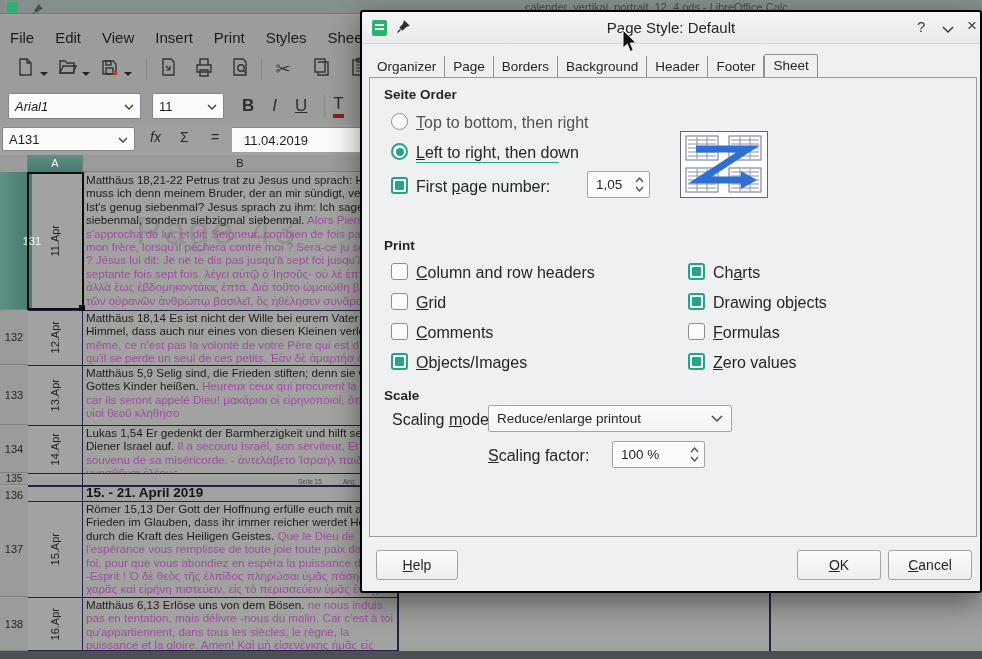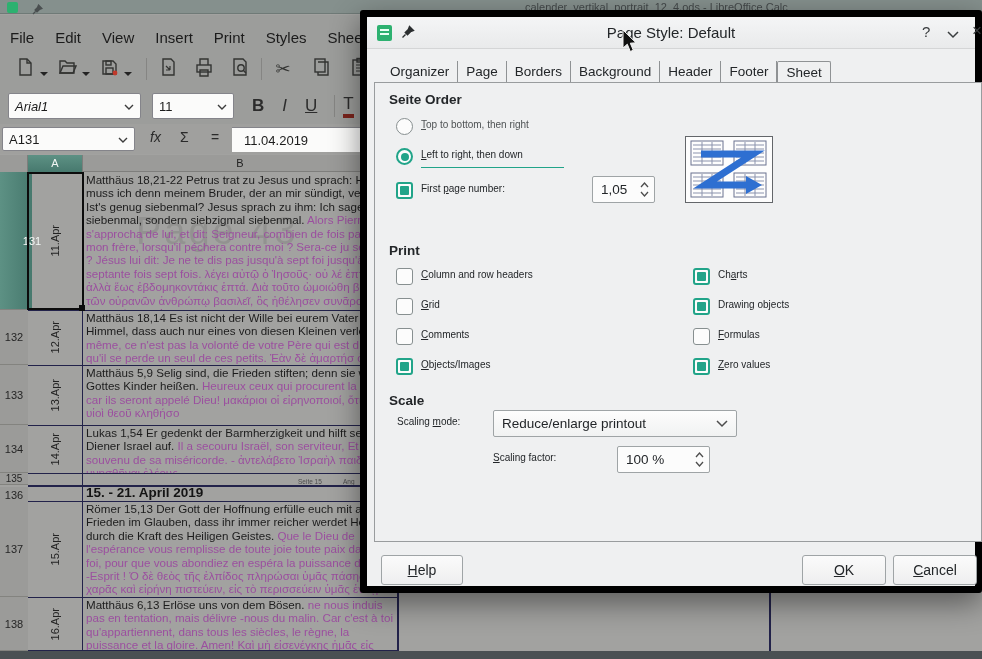--- a/index.html
+++ b/index.html
@@ -47,34 +47,34 @@
   .rowline { position:absolute; left:28px; width:370px; height:0; border-top:1px solid #22224a; }
   .watermark { position:absolute; left:136px; top:55px; font-size:38px; letter-spacing:3px; color:#8f8f8d; opacity:.8; }
   .selbox { position:absolute; left:27px; top:17px; width:57px; height:138px; border:2px solid #0c0c0c; }
   .selhandle { position:absolute; left:79px; top:150px; width:6px; height:6px; background:#0c0c0c; }
   .pageline-v { position:absolute; width:2px; background:#22224a; }
   .heading136 { font-weight:bold; font-size:13.5px; color:#141414; }
   .tinynote { position:absolute; font-size:6.5px; color:#4c4c4c; }
   .bottom-strip { position:absolute; left:0; top:651px; width:982px; height:8px; background:#4a5053; }
 
   
-  .dialog { position:absolute; left:360px; top:10px; width:622px; height:583px; background:#eff0f1; border:7px solid #000000; border-radius:3px; box-shadow:0 10px 30px rgba(0,0,0,.45); z-index:10; color:#232629; font-size:13.5px; }
+  .dialog { position:absolute; left:360px; top:10px; width:622px; height:583px; background:#eff0f1; border:2px solid #000000; border-radius:3px; box-shadow:0 10px 30px rgba(0,0,0,.45); z-index:10; color:#232629; font-size:13.5px; }
   .dlg-titlebar { position:absolute; left:0; top:0; width:100%; height:32px; background:linear-gradient(#f4f5f6,#e9eaeb); border-bottom:1px solid #d4d5d6; border-radius:3px 3px 0 0; }
   .dlg-title { position:absolute; left:0; top:7px; width:100%; text-align:center; font-size:15px; color:#232629; }
   .dlg-doc-icon { position:absolute; left:10px; top:8px; width:15px; height:16px; background:#2db170; border-radius:2px; }
   .dlg-doc-icon::after { content:""; position:absolute; left:3px; top:4px; width:9px; height:2px; background:#eafff3; box-shadow:0 4px 0 #eafff3; }
   .dlg-tb-btn { position:absolute; top:6px; font-size:15px; color:#3a3d3f; }
 
-  .tabbar { position:absolute; left:15px; top:44px; height:22px; display:flex; }
+  .tabbar { position:absolute; left:7px; top:44px; height:22px; display:flex; align-items:flex-end; }
   .tab { padding:3px 8px 4px 8px; font-size:13.5px; color:#232629; border-right:1px solid #8f9294; line-height:15px; }
   .tab.active { border:1px solid #8f9294; border-bottom:none; background:#eff0f1; padding-bottom:6px; margin-bottom:-1px; border-radius:2px 2px 0 0; }
   .panel { position:absolute; left:7px; top:65px; width:608px; height:460px; border:1px solid #999c9e; background:#eff0f1; }
 
   .grp { position:absolute; font-weight:bold; font-size:13.5px; }
-  .lbl { position:absolute; font-size:10px; white-space:nowrap; }
+  .lbl { position:absolute; font-size:16px; white-space:nowrap; }
   .rb { position:absolute; width:17px; height:17px; border:1px solid #878f90; border-radius:50%; background:#fcfcfc; }
   .rb.checked { border:2px solid #21a489; }
   .rb.checked::after { content:""; position:absolute; inset:2.5px; border-radius:50%; background:#21a489; }
   .cb { position:absolute; width:17px; height:17px; border:1px solid #878f90; border-radius:3px; background:#fcfcfc; }
   .cb.checked { border:2px solid #21a489; }
   .cb.checked::after { content:""; position:absolute; inset:2px; background:#21a489; border-radius:1px; }
   .focus-underline { position:absolute; height:0; border-top:1px solid #21a489; }
 
   .spin { position:absolute; height:27px; background:#fcfcfc; border:1px solid #9fa4a6; border-radius:2px; display:flex; align-items:center; padding:0 5px 0 8px; font-size:13.5px; }
   .spin .arrows { margin-left:auto; display:flex; flex-direction:column; gap:3px; }
@@ -177,21 +177,21 @@
       </span>
   </div>
 
   <div class="toolbar2">
     <div class="combo" style="width:133px">
       <span style="font-style:italic;font-size:13px">Arial1</span>
       <span class="chev"><svg width="10" height="7">
             <path d="M1 1 l4 4 l4 -4" stroke="#3c3c3c" fill="none" stroke-width="1.4"></path>
           </svg></span>
     </div>
-    <div class="combo" style="width:82px;margin-left:11px">
+    <div class="combo" style="width:72px;margin-left:11px">
       <span style="font-size:13px">11</span>
       <span class="chev"><svg width="10" height="7">
             <path d="M1 1 l4 4 l4 -4" stroke="#3c3c3c" fill="none" stroke-width="1.4"></path>
           </svg></span>
     </div>
     <span class="fmt-btn" style="font-weight:bold;margin-left:18px">B</span>
     <span class="fmt-btn" style="font-style:italic">I</span>
     <span class="fmt-btn" style="text-decoration:underline">U</span>
     <span class="tsep"></span>
     <span class="fmt-btn" style="border-bottom:4px solid #7b241c;margin-left:0">T</span>

